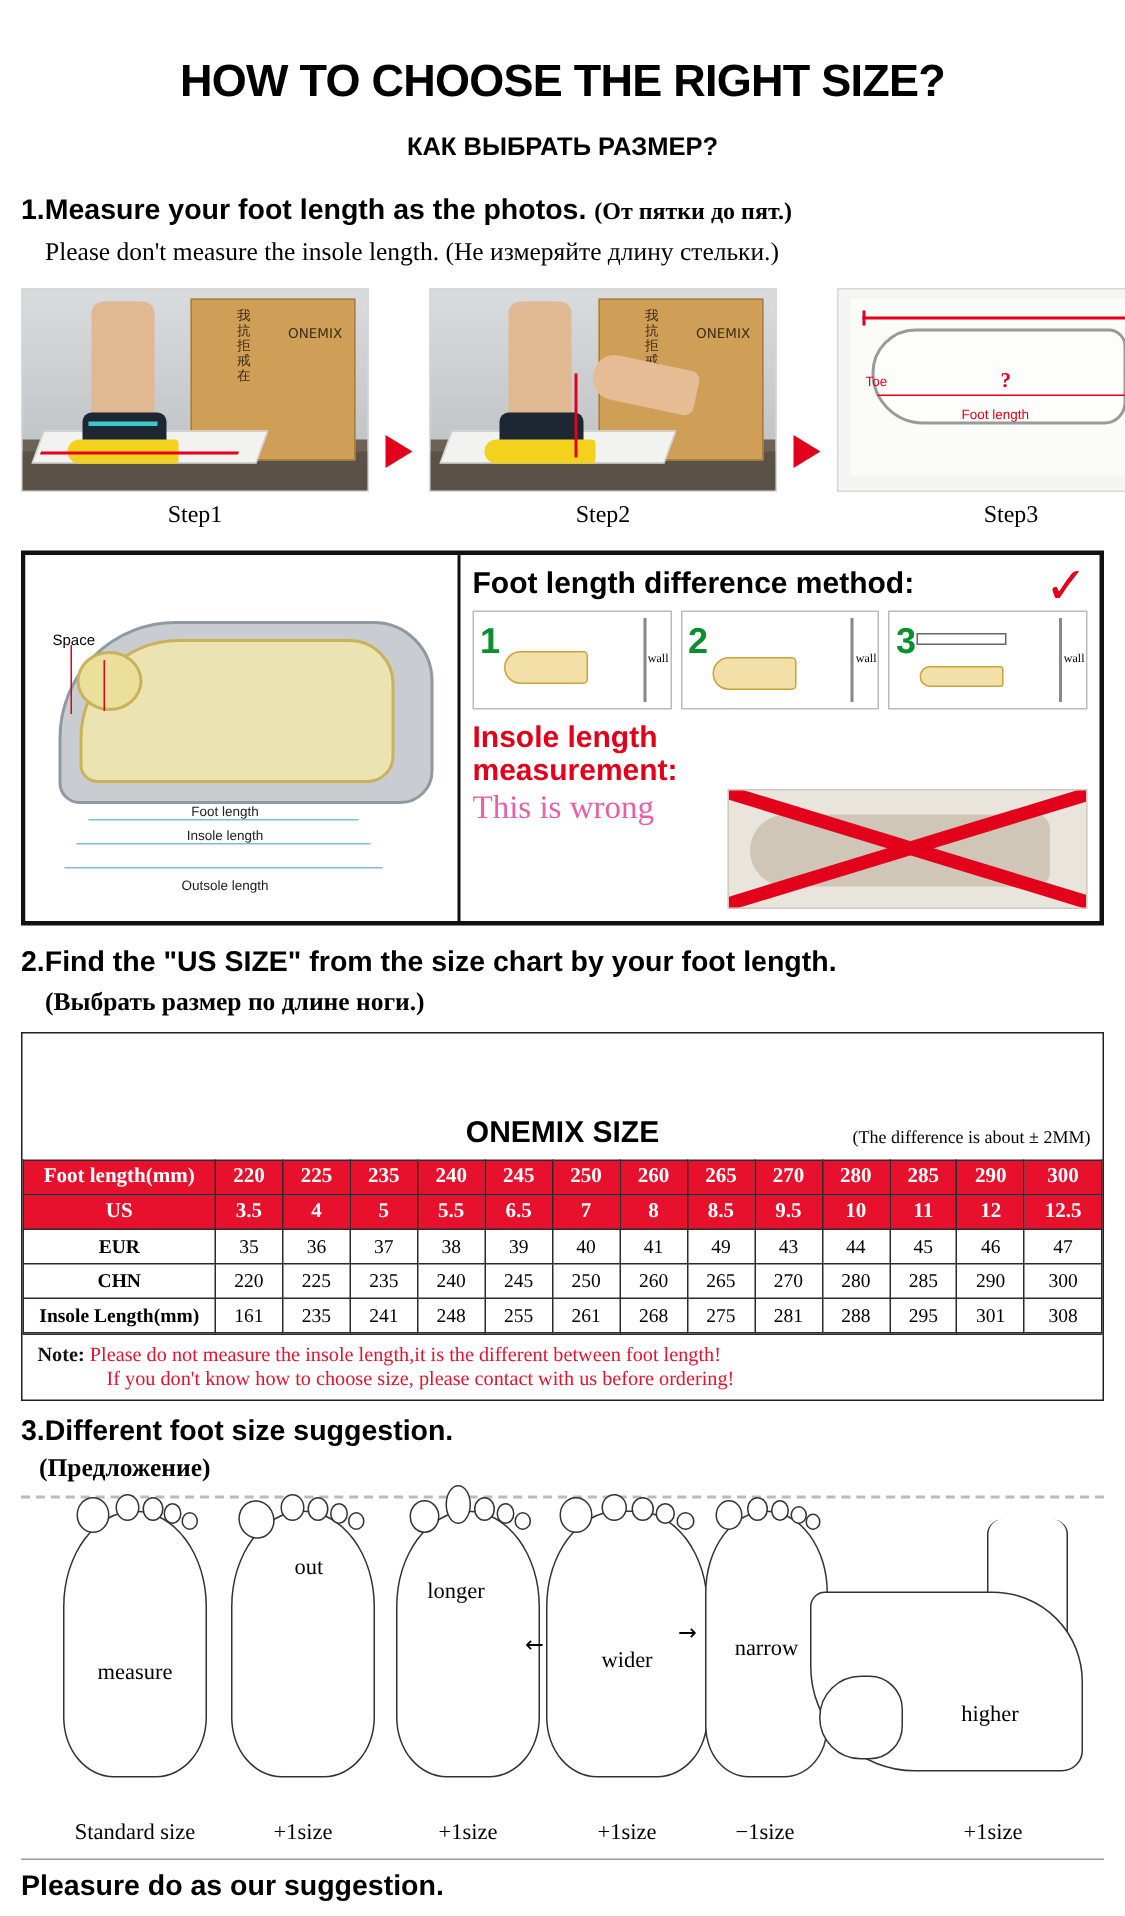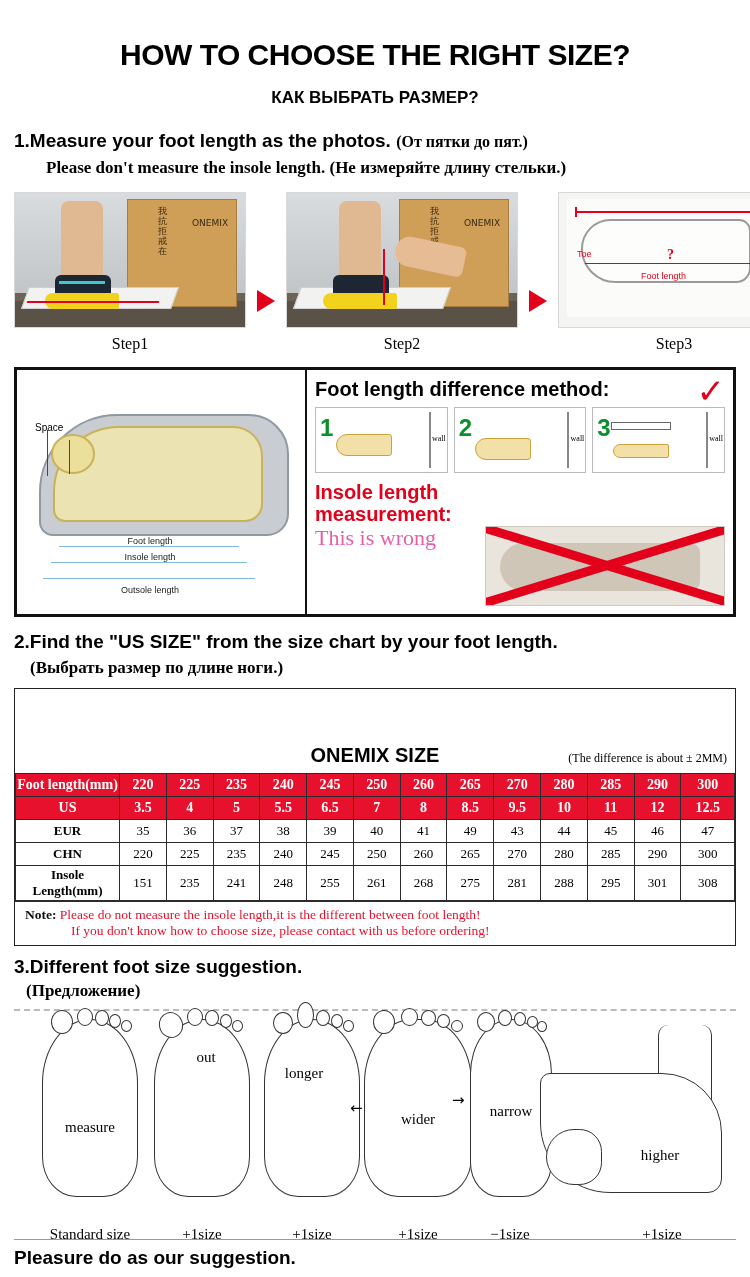--- a/index.html
+++ b/index.html
@@ -37,23 +37,23 @@
     font-weight: bold;
     font-size: 19px;
   }
   .sec1 .line1 .paren {
     font-size: 16px;
     font-family: "Liberation Serif", serif;
     font-weight: bold;
   }
   .sec1 .line2 {
     margin-top: 6px;
-    margin-left: 32px;
+    margin-left: 16px;
     font-family: "Liberation Serif", serif;
-    font-weight: bold;
+    font-weight: normal;
     font-size: 17px;
   }
 
   
   .steps {
     display: flex;
     gap: 11px;
     margin-top: 14px;
     padding: 0 14px;
     align-items: flex-start;
@@ -253,21 +253,21 @@
   table.size td {
     border: 1px solid #2b2b2b;
     text-align: center;
     height: 23px;
     font-family:"Liberation Serif", serif;
   }
   table.size tr.red td {
     background: #e8112d; color:#fff; font-weight:bold; font-size:14px;
   }
   table.size tr.red td.lbl { font-size:14px; }
-  table.size td.lbl { width: 104px; font-weight:bold; }
+  table.size td.lbl { width: 128px; font-weight:bold; }
   .note {
     border-top: 1px solid #2b2b2b;
     padding: 5px 6px 6px 6px;
     font-family:"Liberation Serif", serif;
     font-size:13.5px;
     color:#e8112d;
   }
   .note b { color:#111; }
   .note .l { display:block; padding-left: 4px; }
 
@@ -548,21 +548,21 @@
           <td>260</td>
           <td>265</td>
           <td>270</td>
           <td>280</td>
           <td>285</td>
           <td>290</td>
           <td>300</td>
         </tr>
         <tr>
           <td class="lbl">Insole Length(mm)</td>
-          <td>151</td>
+          <td>161</td>
           <td>235</td>
           <td>241</td>
           <td>248</td>
           <td>255</td>
           <td>261</td>
           <td>268</td>
           <td>275</td>
           <td>281</td>
           <td>288</td>
           <td>295</td>

